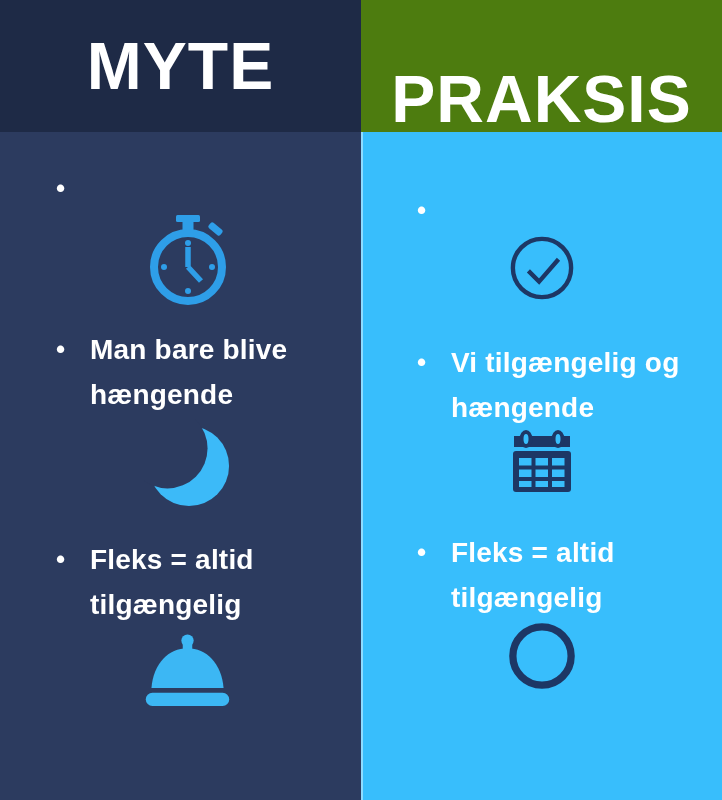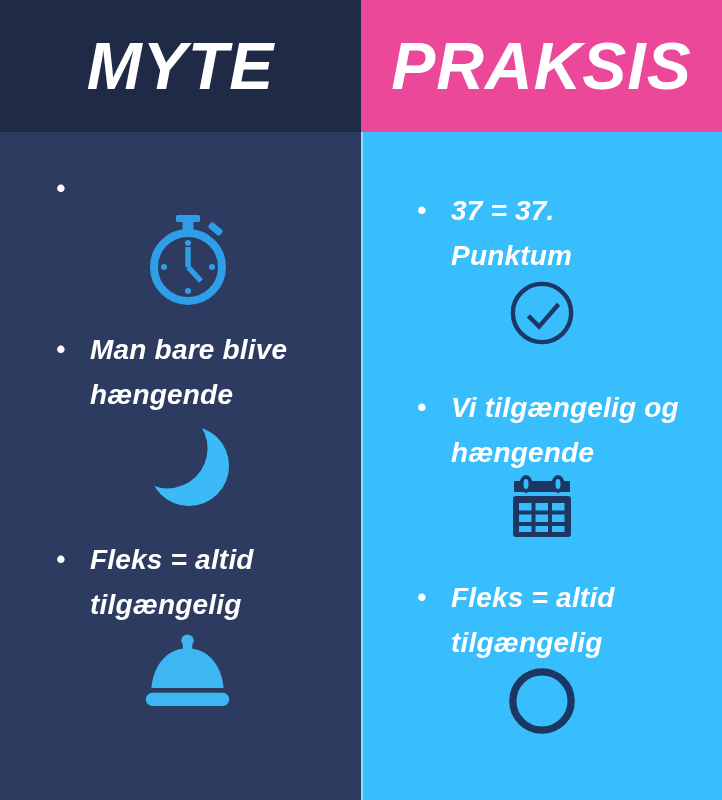--- a/index.html
+++ b/index.html
@@ -1,26 +1,26 @@
 <!DOCTYPE html>
 <html><head>
 <meta charset="utf-8">
 <style>
   * { margin:0; padding:0; box-sizing:border-box; }
   html,body { width:722px; }
   body { font-family:"Liberation Sans", sans-serif; }
   .board { width:722px; height:800px; display:flex; overflow:hidden; }
-  .col { width:361px; height:800px; display:flex; flex-direction:column;font-style:italic; }
+  .col { width:361px; height:800px; display:flex; flex-direction:column; }
 
   .col-header { height:132px; display:flex; align-items:center; justify-content:center; flex:none; }
   .col-header .title { color:#fff; font-size:66px; font-weight:800; letter-spacing:1px; line-height:1; }
 
   .col-left .col-header { background:#1E2A46; }
   .col-left .col-body   { background:#2C3B5F; }
-  .col-right .col-header{ background:#ec4899; }
+  .col-right .col-header{ background:#4d7c0f;align-items:flex-end; }
   .col-right .col-body  { background:#38BEFC; box-shadow: inset 2px 0 0 #8FDCFE; }
 
   .col-body { flex:1; display:flex; flex-direction:column; color:#fff; }
 
   .item-text-row { display:flex; padding-left:56px; }
   .bullet { flex:none; width:34px; font-size:26px; line-height:45px; font-weight:700; }
   .item-text { font-size:28px; font-weight:700; line-height:45px; white-space:pre-line; letter-spacing:0.2px; }
 
   .icon-row { display:flex; justify-content:center; }
   .col-left .icon-row { transform:translateX(7px); }
@@ -113,22 +113,20 @@
   </div>
 
   <div class="col col-right">
     <div class="col-header">
       <div class="title">PRAKSIS</div>
     </div>
     <div class="col-body">
 
       <div class="item-text-row row-t1">
         <span class="bullet">•</span>
-        <span class="item-text">37 = 37.
-Punktum</span>
       </div>
       <div class="icon-row row-i1">
         <span>
           <svg width="66" height="66" viewBox="0 0 68 68">
             <circle cx="34" cy="34" r="30" fill="none" stroke="#1D3765" stroke-width="4.5"></circle>
             <path d="M20 37 L31 48 L51 25" fill="none" stroke="#1D3765" stroke-width="4.5"></path>
           </svg>
         </span>
       </div>
 

